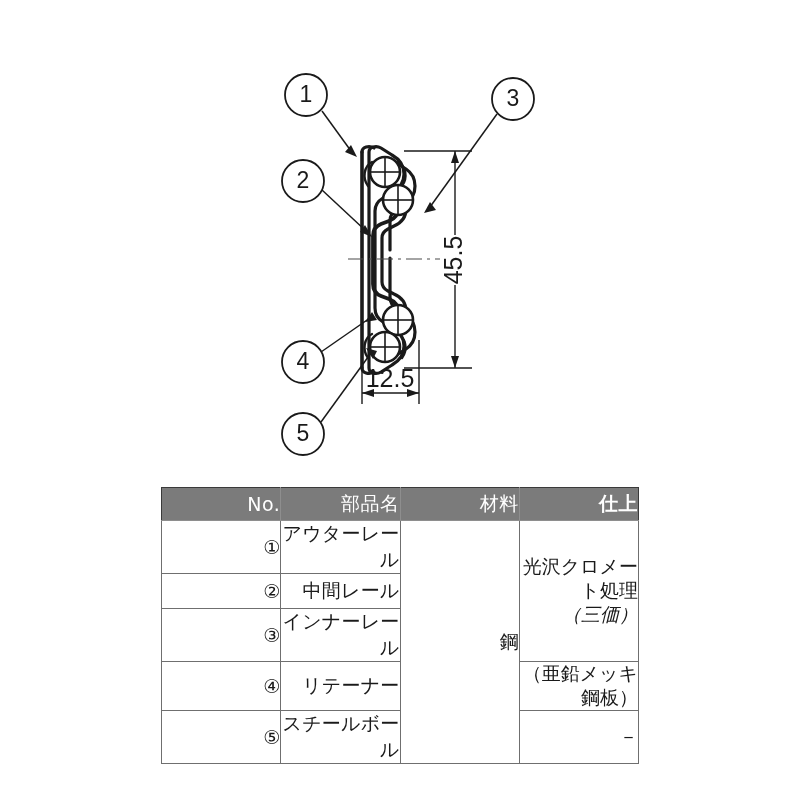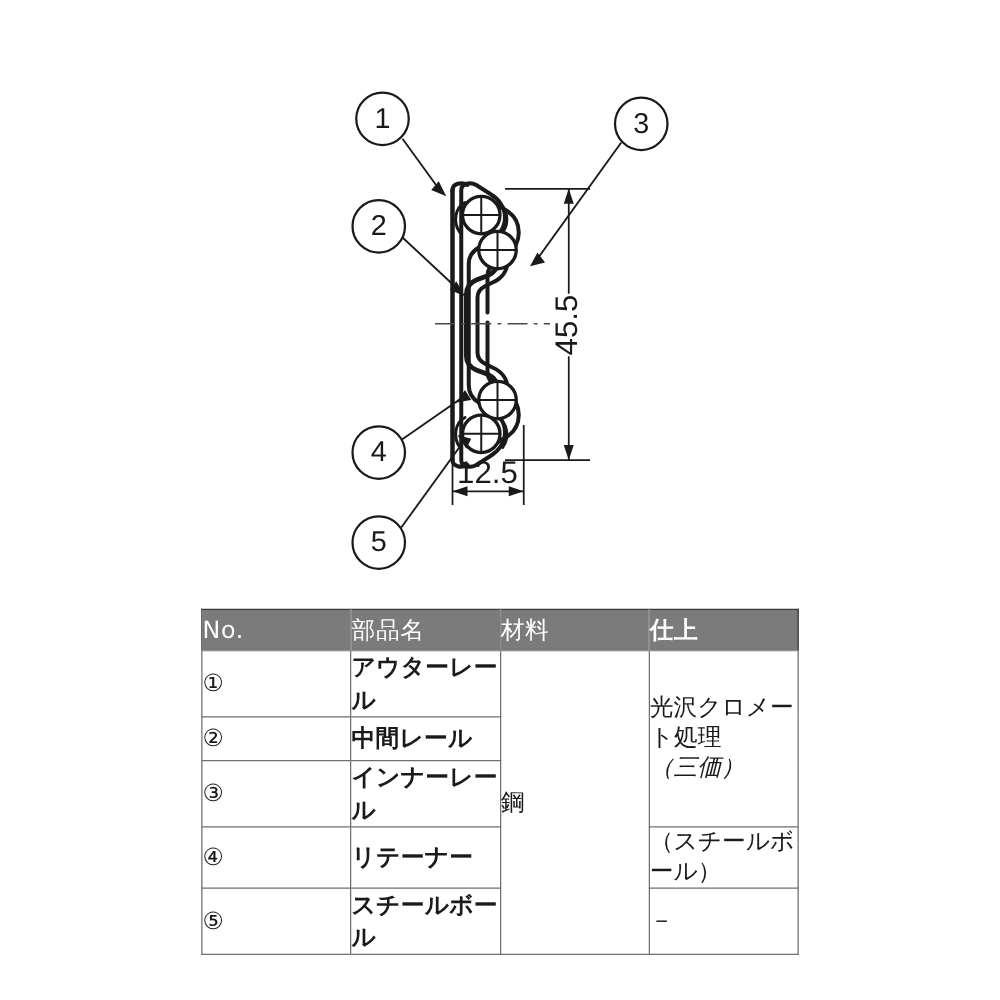--- a/index.html
+++ b/index.html
@@ -37,21 +37,21 @@
     top: 487px;
     width: 478px;
     border-collapse: collapse;
     table-layout: fixed;
     border: 1px solid #3a3a3a;
   }
   #parts-table th,
   #parts-table td {
     border: 1px solid #6f6f6f;
     padding: 0;
-    text-align: left;
+    text-align: right;
     vertical-align: middle;
     font-family: "DejaVu Sans", "Liberation Sans", sans-serif;
   }
   #parts-table thead th {
     background: #7b7b7b;
     color: #ffffff;
     height: 32px;
     font-size: 19px;
     font-weight: normal;
     border-color: #8e8e8e;
@@ -60,21 +60,21 @@
   }
   #parts-table thead th.col-no { border-left-color: #3a3a3a; }
   #parts-table thead th.col-finish { border-right-color: #3a3a3a; font-weight: bold; }
   #parts-table tbody td {
     height: 34px;
     font-size: 19px;
     background: #ffffff;
     color: #1a1a1a;
   }
   td.cell-no { width: 45px; font-size: 20px; }
-  td.cell-name { width: 194px; font-size: 19px; letter-spacing: 0.2px; font-weight: bold; }
+  td.cell-name { width: 194px; font-size: 19px; letter-spacing: 0.2px; }
   td.cell-material { width: 50px; font-size: 19px; }
   td.cell-finish { width: 188px; font-size: 18px; line-height: 1.25; }
   .finish-line2 { display: block; font-style: italic; }
 </style>
 </head>
 <body>
 
 <div id="drawing-area">
   <svg id="drawing-svg" width="800" height="470" viewBox="0 0 800 470">
 
@@ -259,21 +259,21 @@
       <td class="cell-no">②</td>
       <td class="cell-name">中間レール</td>
     </tr>
     <tr>
       <td class="cell-no">③</td>
       <td class="cell-name">インナーレール</td>
     </tr>
     <tr>
       <td class="cell-no">④</td>
       <td class="cell-name">リテーナー</td>
-      <td class="cell-finish">（スチールボール）</td>
+      <td class="cell-finish">（亜鉛メッキ鋼板）</td>
     </tr>
     <tr>
       <td class="cell-no">⑤</td>
       <td class="cell-name">スチールボール</td>
       <td class="cell-finish">－</td>
     </tr>
   </tbody>
 </table>
 
 </body></html>

